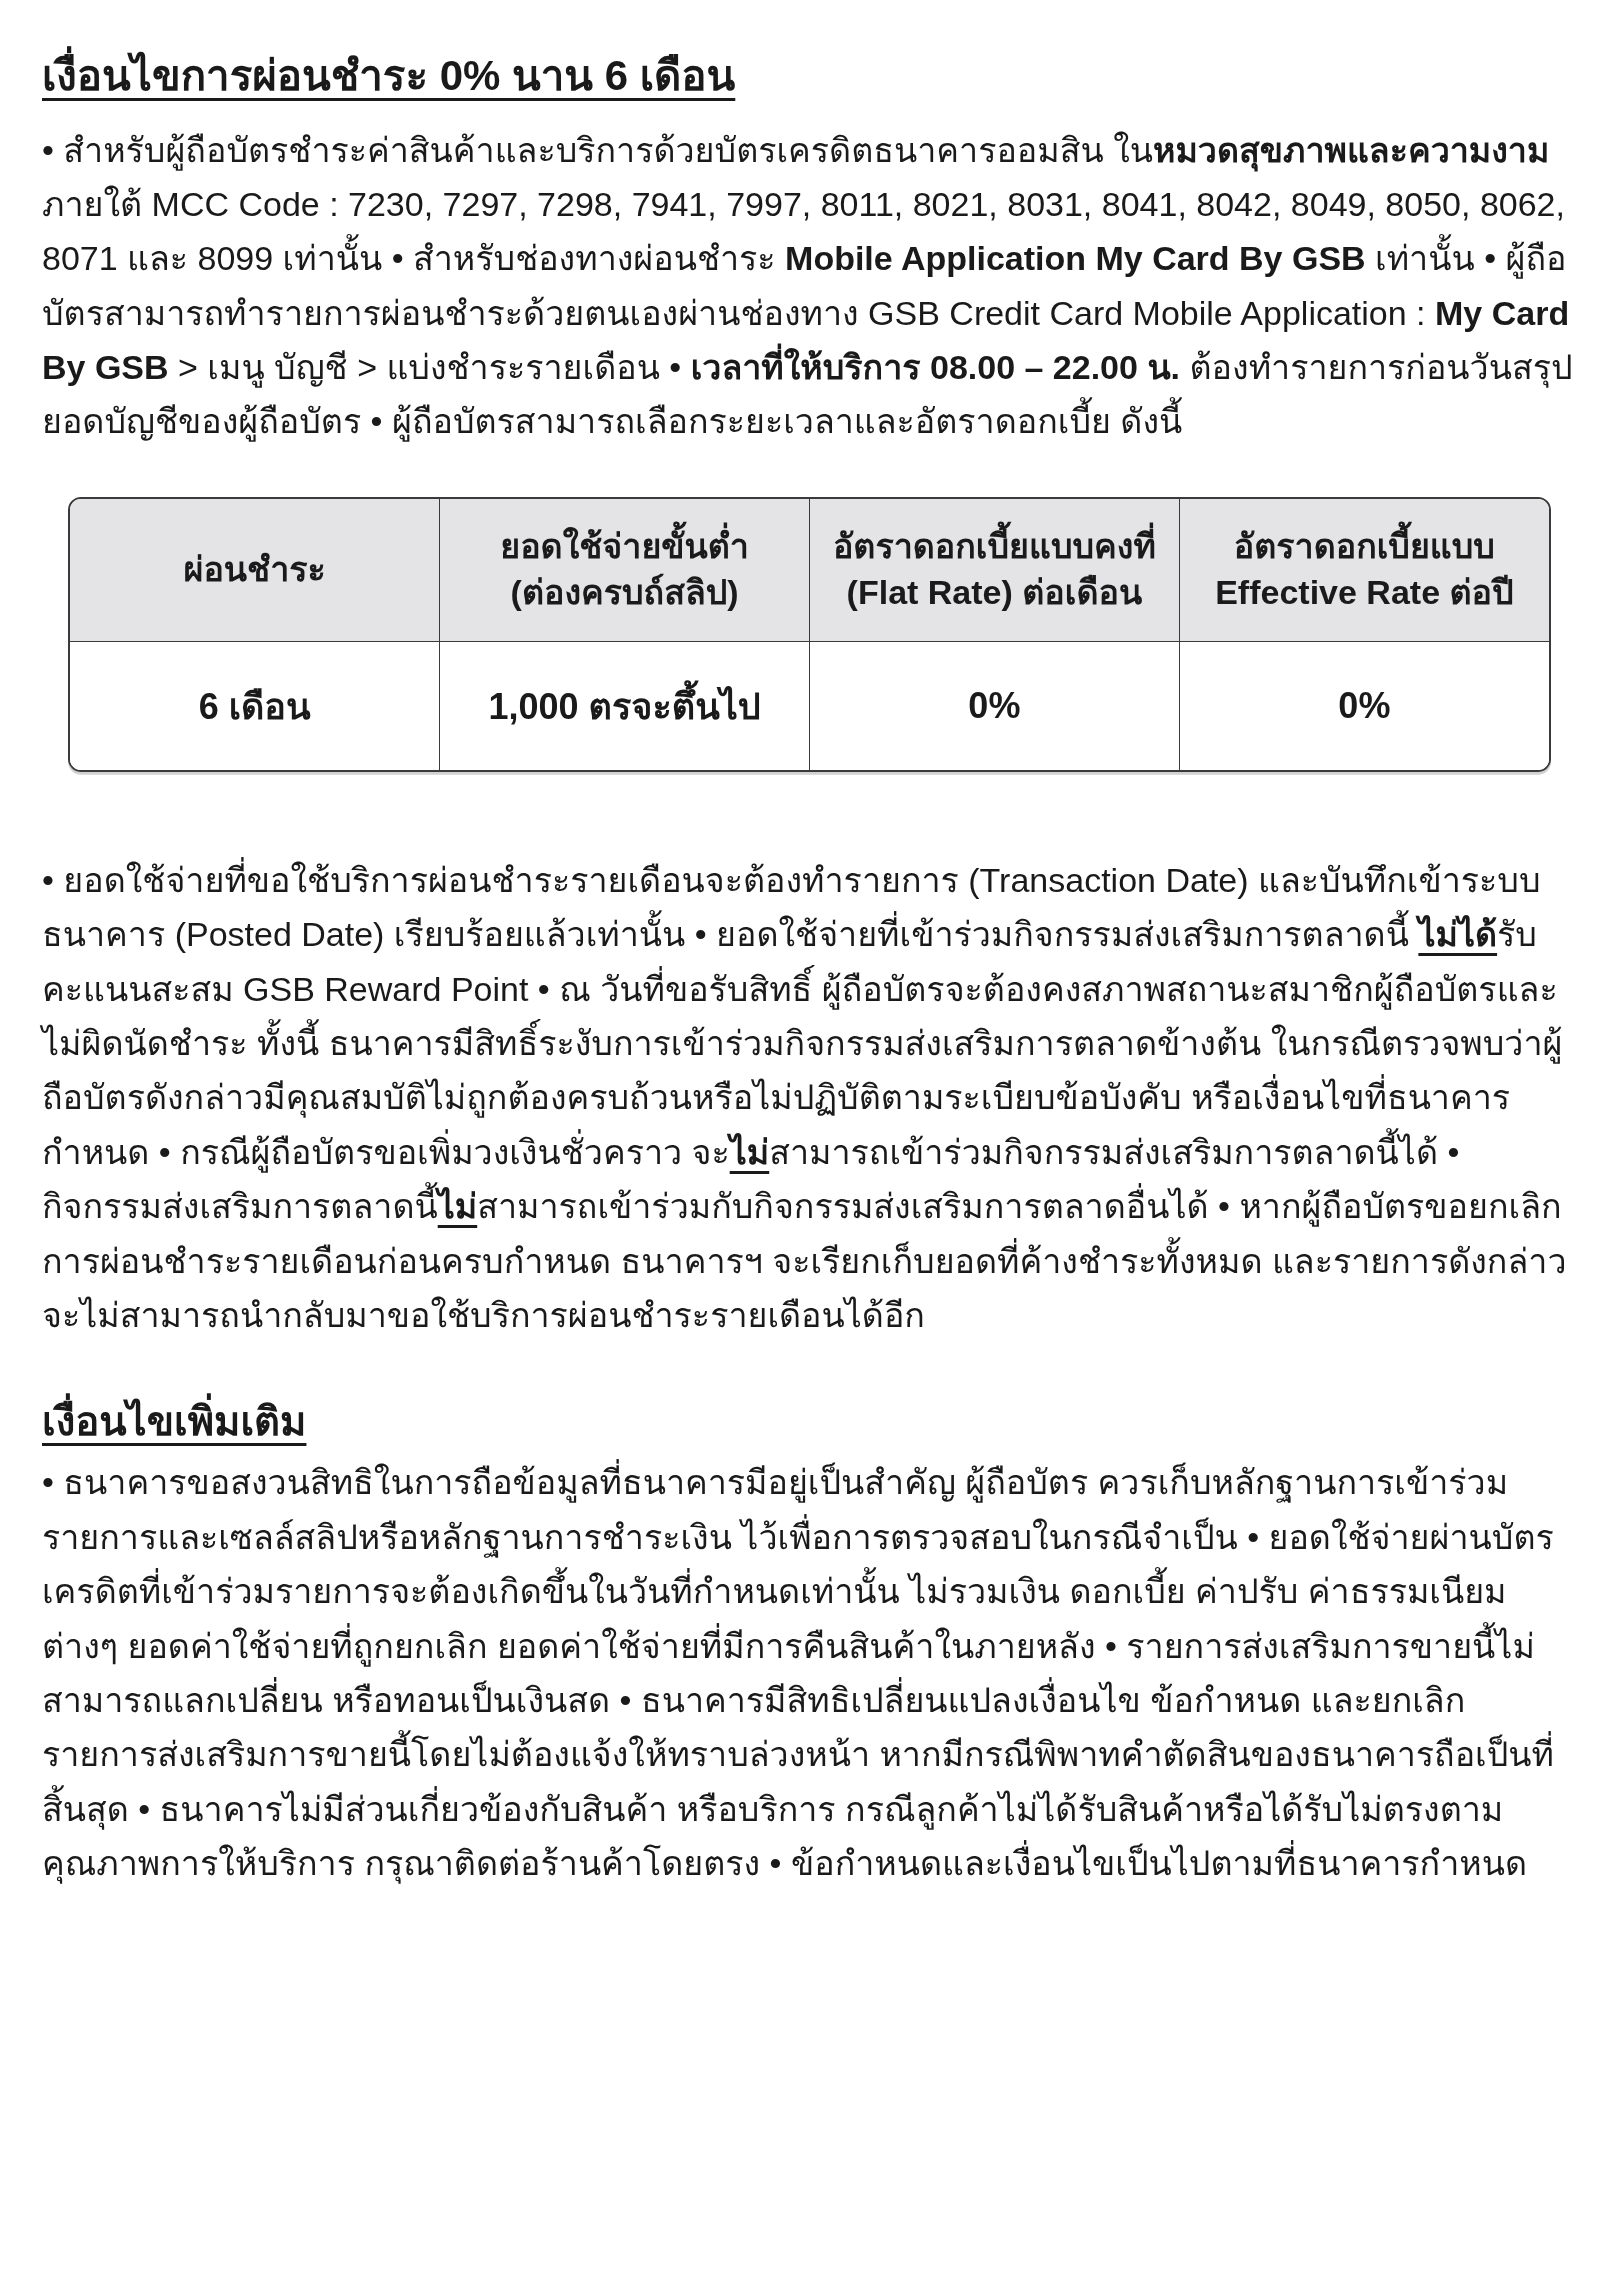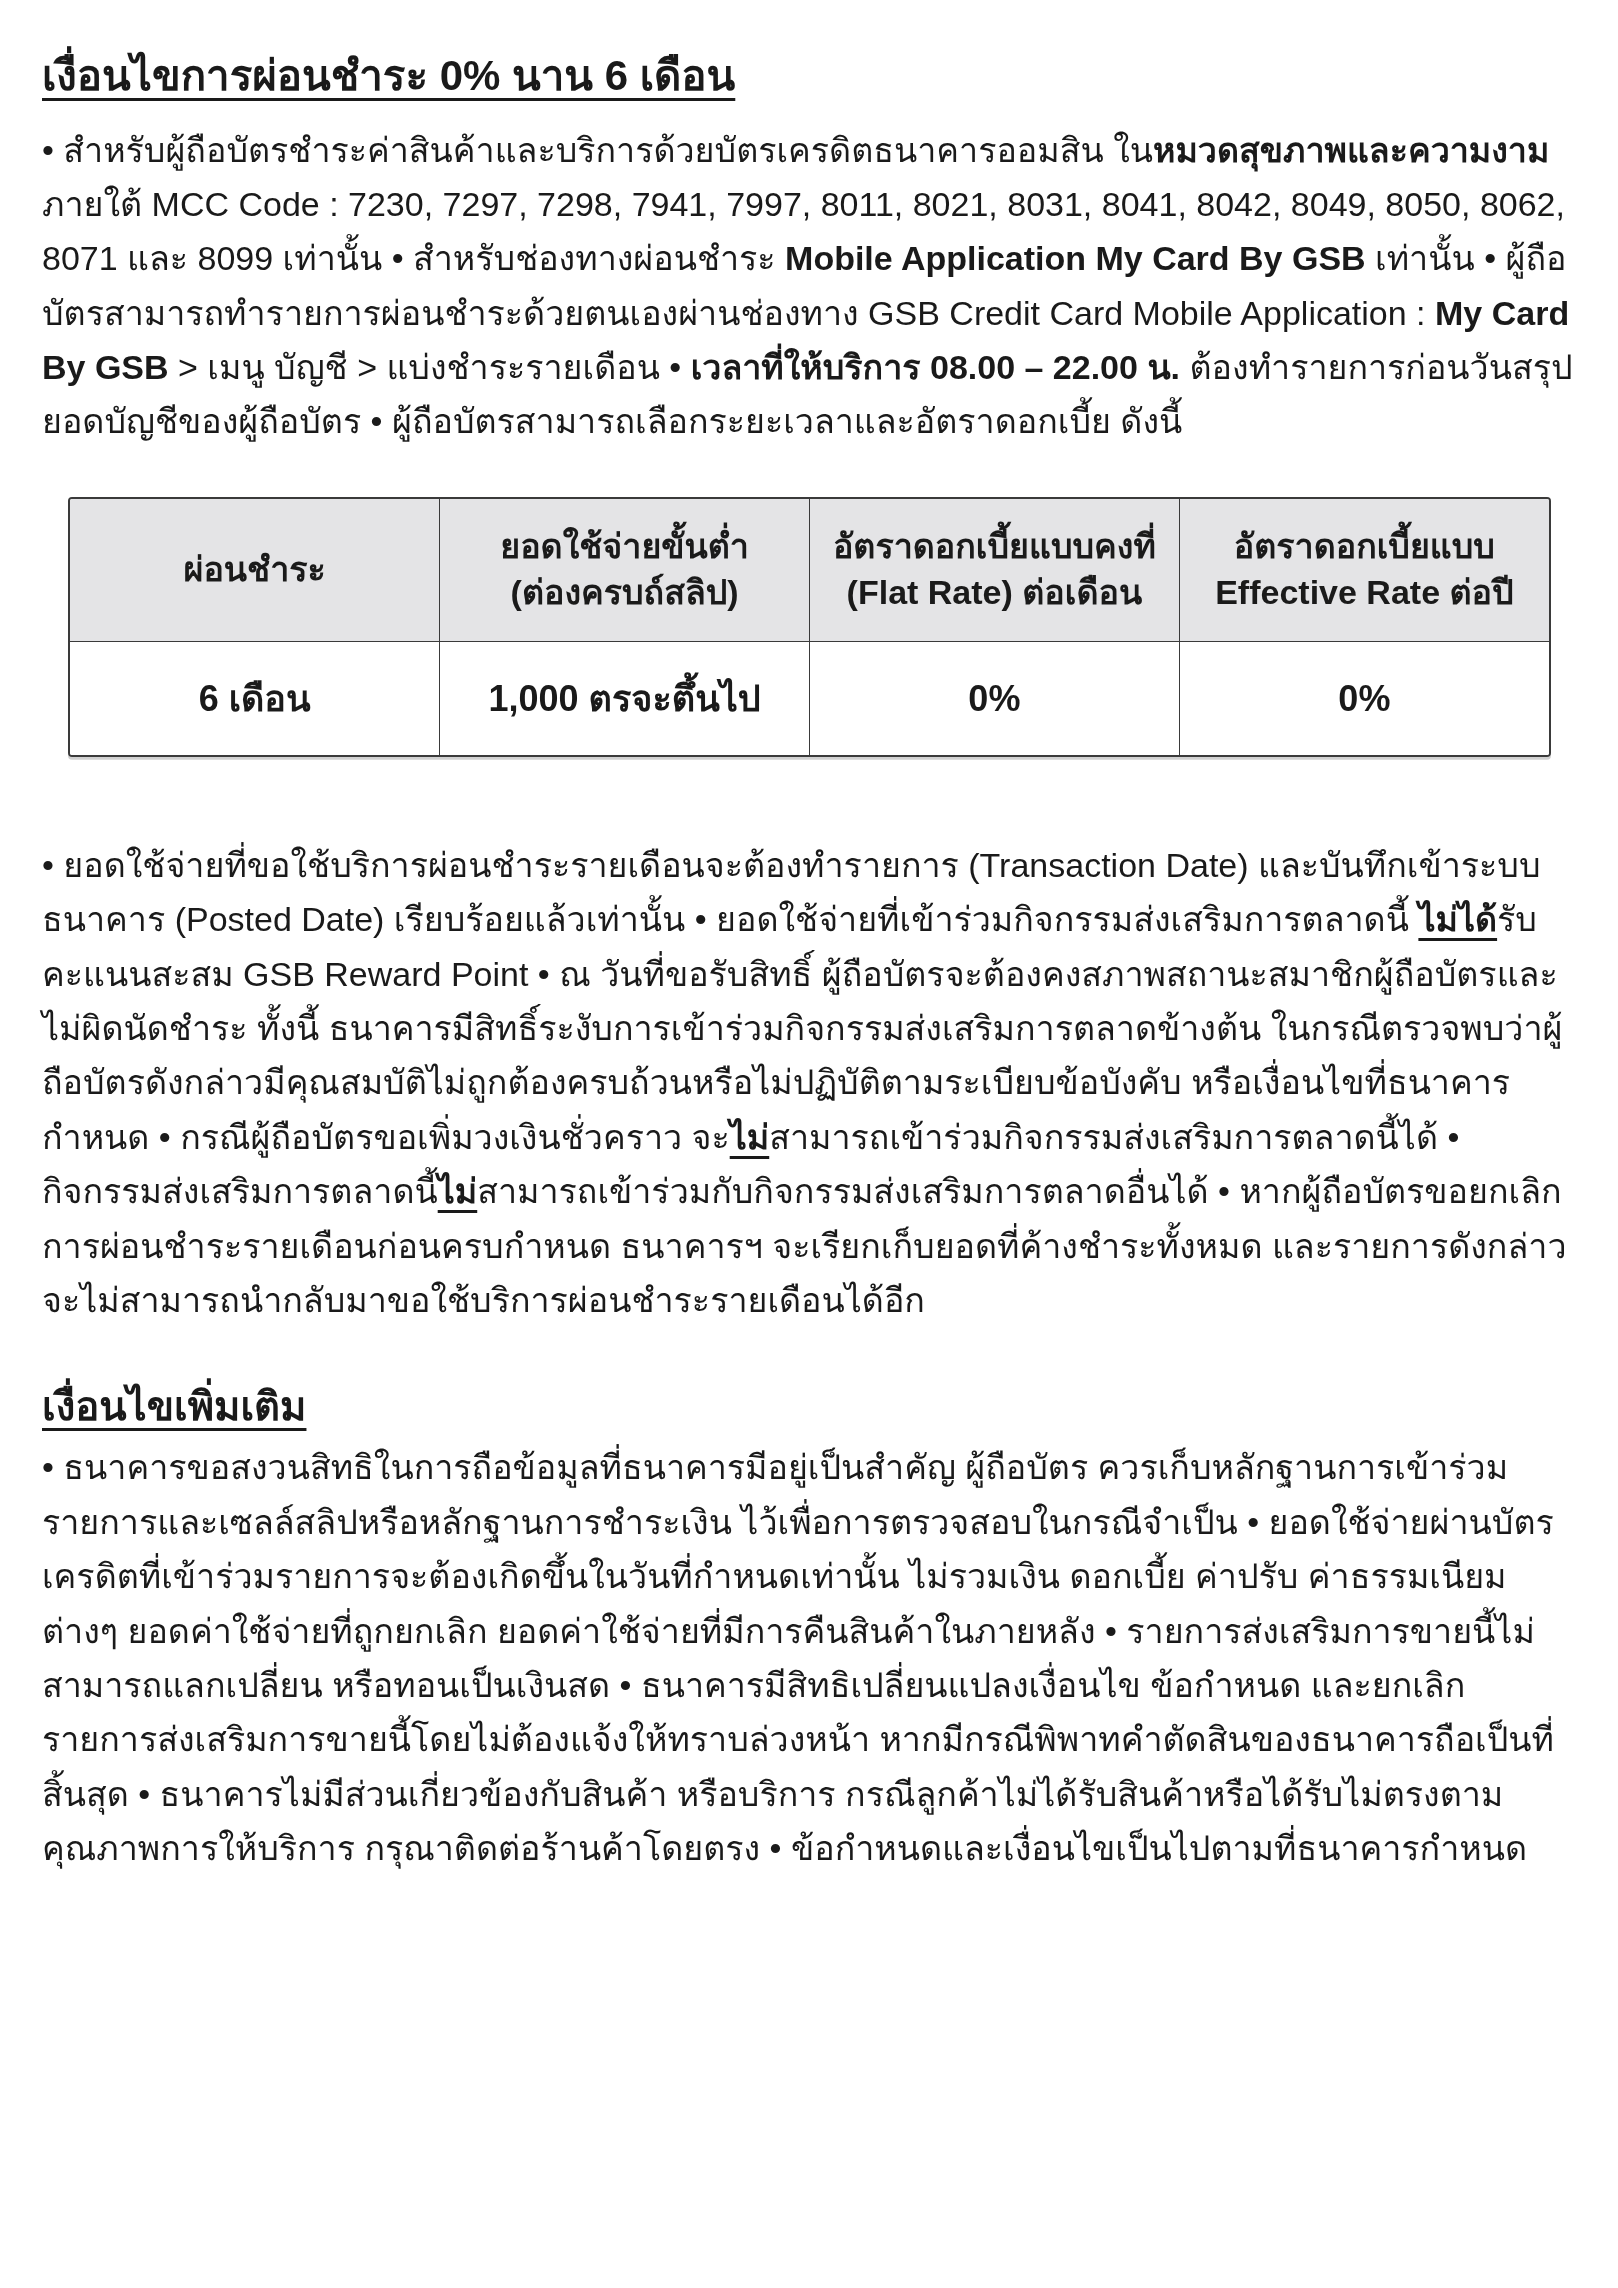--- a/index.html
+++ b/index.html
@@ -51,21 +51,21 @@
   .para span.u {
     text-decoration: underline;
     text-decoration-thickness: 2.8px;
     text-underline-offset: 6.5px;
   }
 
   
   .table-wrap {
     margin: 48px 26px 81px 26px;
     border: 2.8px solid #3a3a3a;
-    border-radius: 4px;
+    border-radius: 13px;
     overflow: hidden;
     box-shadow: 0 2.8px 0 rgba(0,0,0,0.18);
   }
 
   table.rates {
     width: 100%;
     border-collapse: collapse;
     table-layout: fixed;
   }
 
@@ -86,21 +86,21 @@
     line-height: 1.35;
     height: 143px;
     padding: 13px 16.6px;
     white-space: pre-line;
   }
 
   table.rates td {
     background: #ffffff;
     font-size: 36px;
     font-weight: bold;
-    height: 113px;
+    height: 128px;
     padding: 9.2px 16.6px;
   }
 </style>
 </head>
 <body>
 
 <h1 class="doc-title">เงื่อนไขการผ่อนชำระ 0% นาน 6 เดือน</h1>
 
 <p class="para"><span>• สำหรับผู้ถือบัตรชำระค่าสินค้าและบริการด้วยบัตรเครดิตธนาคารออมสิน ใน</span><span class="b">หมวดสุขภาพและความงาม</span><span> ภายใต้ MCC Code : 7230, 7297, 7298, 7941, 7997, 8011, 8021, 8031, 8041, 8042, 8049, 8050, 8062, 8071 และ 8099 เท่านั้น • สำหรับช่องทางผ่อนชำระ </span><span class="b">Mobile Application My Card By GSB</span><span> เท่านั้น • ผู้ถือบัตรสามารถทำรายการผ่อนชำระด้วยตนเองผ่านช่องทาง GSB Credit Card Mobile Application : </span><span class="b">My Card By GSB</span><span> &gt; เมนู บัญชี &gt; แบ่งชำระรายเดือน • </span><span class="b">เวลาที่ให้บริการ 08.00 – 22.00 น.</span><span> ต้องทำรายการก่อนวันสรุปยอดบัญชีของผู้ถือบัตร • ผู้ถือบัตรสามารถเลือกระยะเวลาและอัตราดอกเบี้ย ดังนี้</span></p>
 

